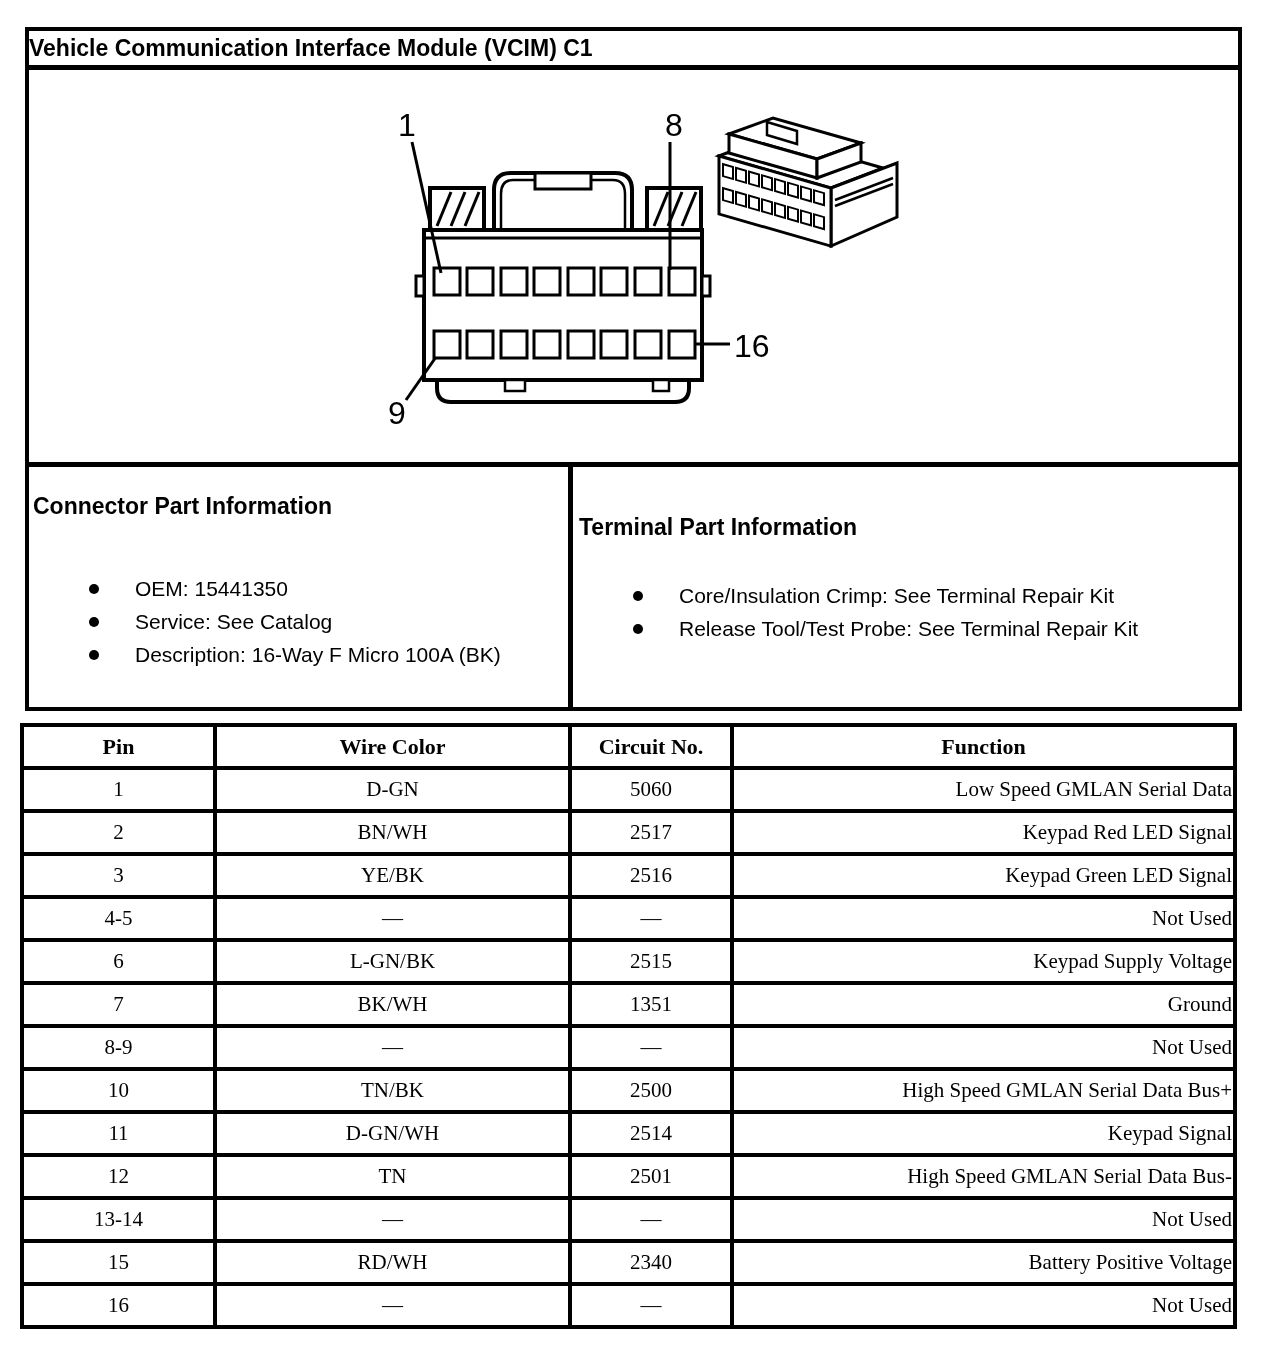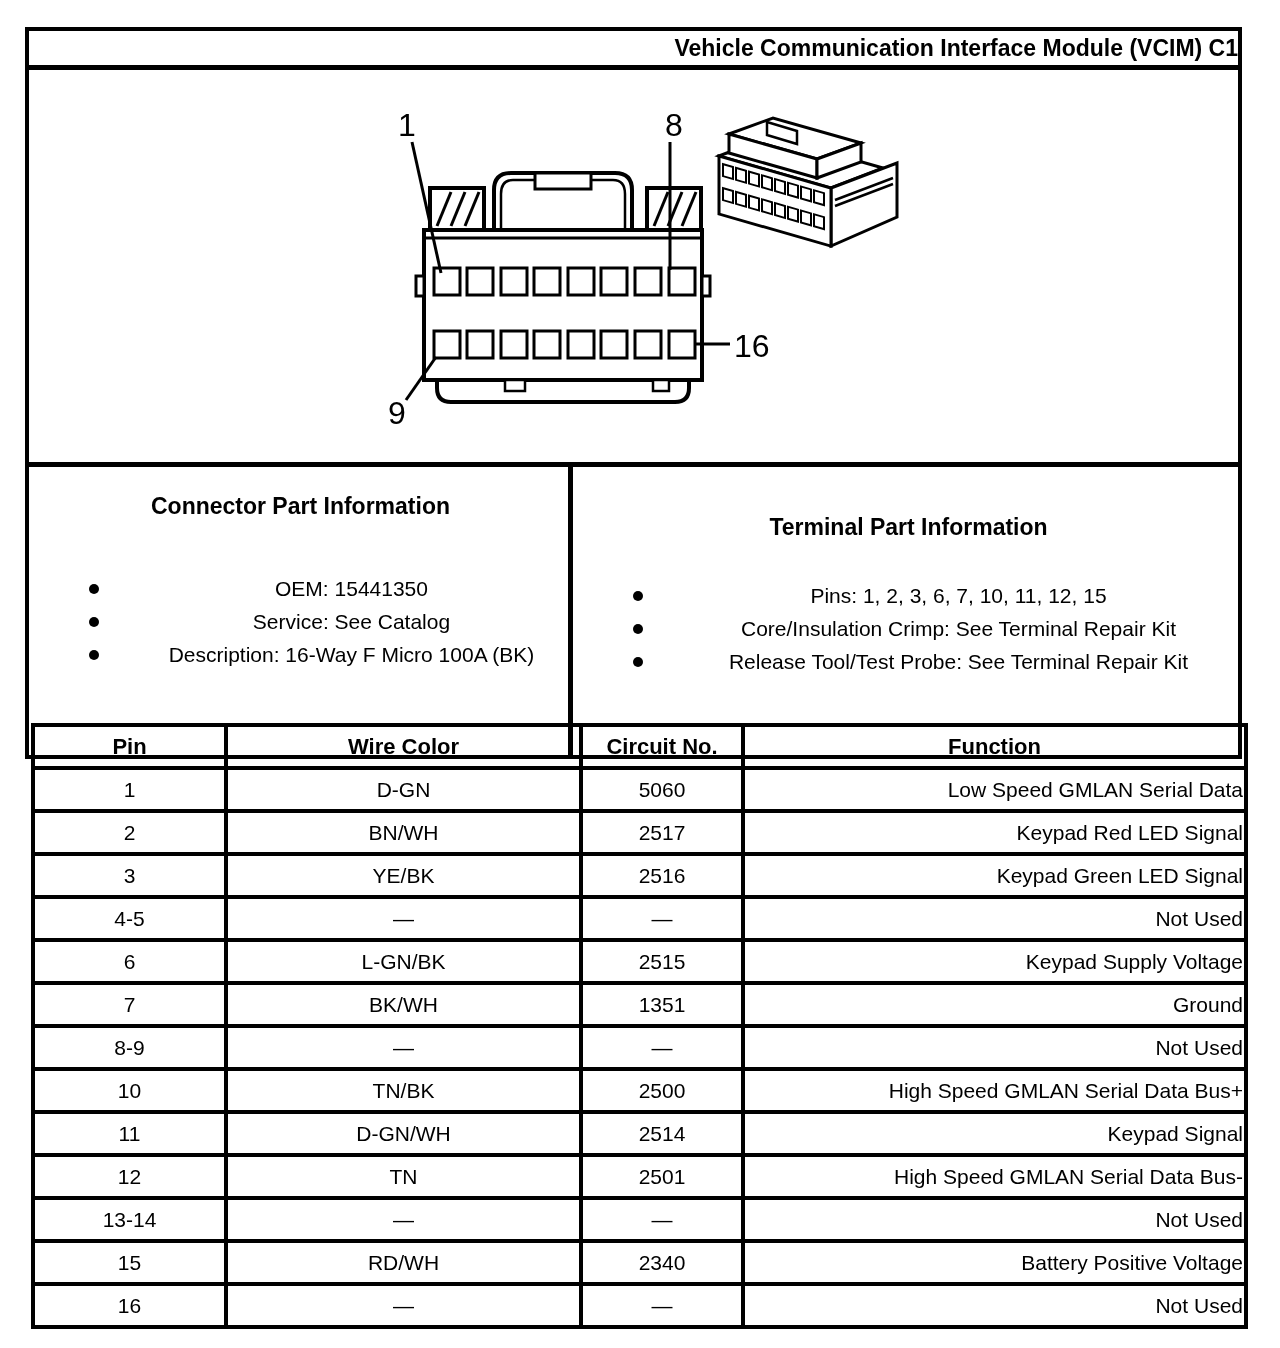--- a/index.html
+++ b/index.html
@@ -3,40 +3,40 @@
 <meta charset="utf-8">
 <style>
   html,body { margin:0; padding:0; background:#ffffff; }
   body { width:1280px; height:1348px; position:relative;
          font-family:"Liberation Sans", sans-serif; color:#000; }
   .page { position:absolute; inset:0; background:#fff; }
 
   
   .upper { position:absolute; left:25px; top:27px; width:1209px; border:4px solid #000; }
   .title-bar { height:34px; line-height:34px; border-bottom:5px solid #000;
-               text-align:right; font-weight:bold; font-size:23px; }
+               text-align:left; font-weight:bold; font-size:23px; }
   .diagram-panel { position:relative; height:392px; border-bottom:5px solid #000; }
   .diagram-panel svg { position:absolute; left:0; top:0; width:100%; height:100%; }
 
-  .info-row { display:flex; height:288px;text-align:center; }
+  .info-row { display:flex; height:240px; }
   .info { box-sizing:border-box; }
   .info h3 { margin:0; font-size:23px; font-weight:bold; }
   .info-left  { width:544px; border-right:5px solid #000; }
   .info-right { flex:1;margin-top:41px; }
   .info-left  h3 { padding:26px 0 0 4px; }
   .info-right h3 { padding:6px 0 0 6px; }
   .info ul { list-style:none; margin:0; padding:0; font-size:21px; }
   .info-left  ul { margin-top:52px; }
   .info-right ul { margin-top:38px; }
   .info li { position:relative; padding-left:106px; line-height:33px; white-space:nowrap; }
   .info li::before { content:""; position:absolute; left:60px; top:12px;
                      width:10px; height:10px; border-radius:50%; background:#000; }
 
   
-  .pin-table-wrap { position:absolute; left:31px; top:723px; width:1217px; }
+  .pin-table-wrap { position:absolute; left:20px; top:723px; width:1217px;font-family:Liberation Serif, serif; }
   table.pin-table { width:100%; border-collapse:collapse; table-layout:fixed; }
   .pin-table th, .pin-table td { border:4px solid #000; height:37px;
         text-align:center; overflow:hidden; white-space:nowrap; }
   .pin-table th { font-size:22px; font-weight:bold; }
   .pin-table td { font-size:21px; font-weight:normal; }
   .pin-table td.fn { text-align:right; padding-left:6px; }
 
   svg text.callout { font-family:"Liberation Sans", sans-serif; font-size:32px; fill:#000; }
   .ln { stroke:#000; fill:none; }
 </style>
@@ -172,21 +172,20 @@
 
             <li>Service: See Catalog</li>
 
             <li>Description: 16-Way F Micro 100A (BK)</li>
           </ul>
       </div>
       <div class="info info-right">
         <h3>Terminal Part Information</h3>
         <ul>
 
-            <li>Pins: 1, 2, 3, 6, 7, 10, 11, 12, 15</li>
 
 
             <li>Core/Insulation Crimp: See Terminal Repair Kit</li>
 
             <li>Release Tool/Test Probe: See Terminal Repair Kit</li>
           </ul>
       </div>
     </div>
   </div>
 

